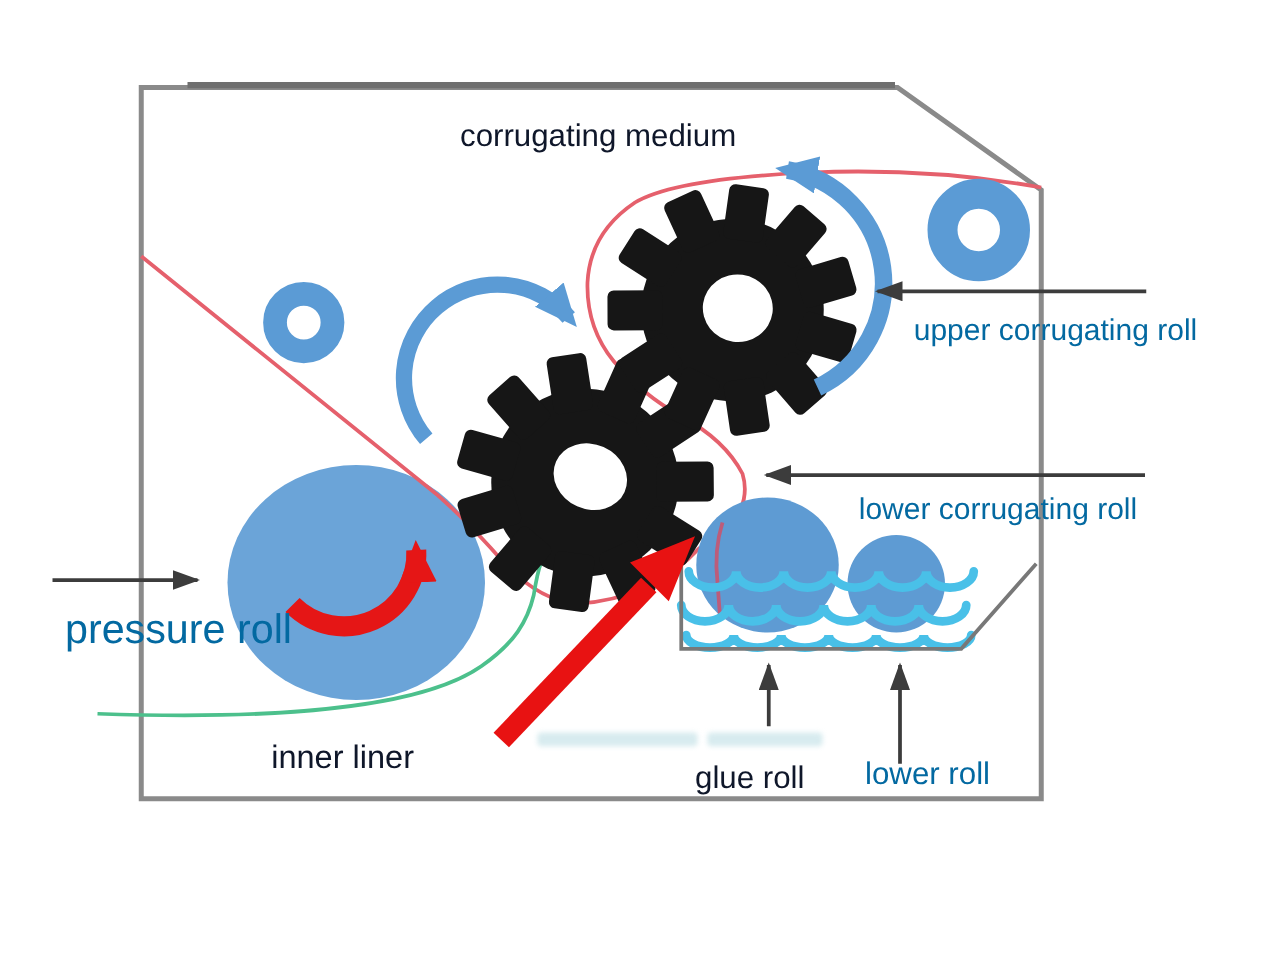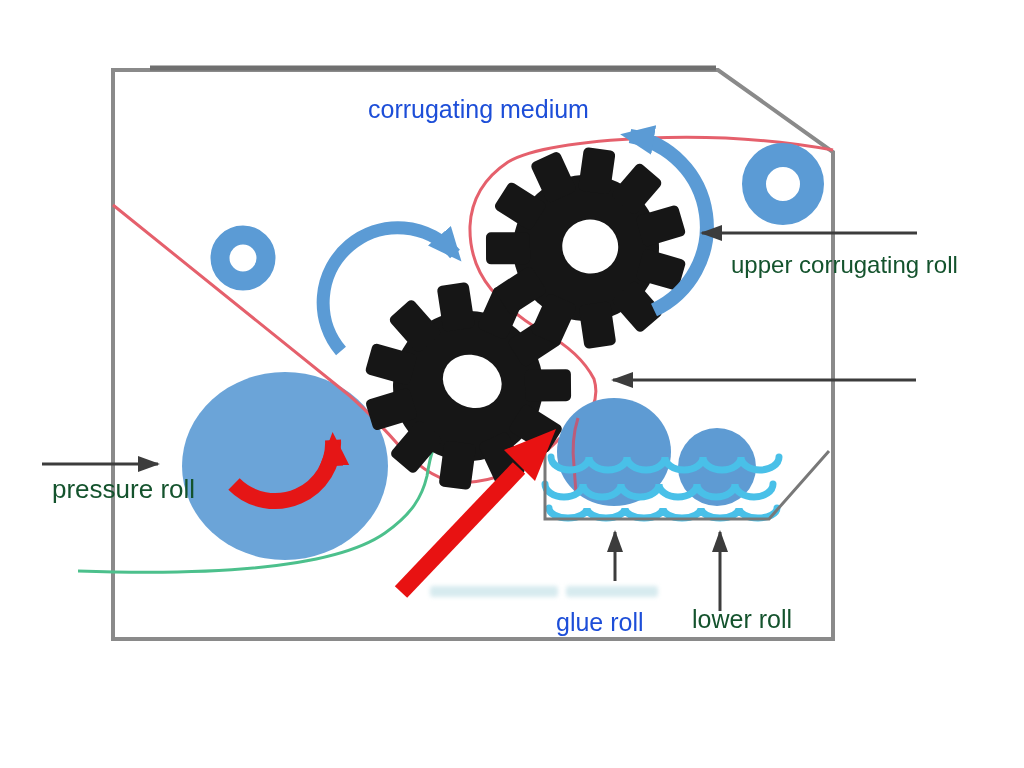--- a/index.html
+++ b/index.html
@@ -2,22 +2,22 @@
 <html><head>
 <meta charset="utf-8">
 <style>
   html,body{margin:0;padding:0;background:#ffffff;}
   .stage{
     position:relative;width:1024px;height:768px;background:#ffffff;overflow:hidden;
     font-family:"Liberation Sans", sans-serif;
   }
   .stage svg{position:absolute;left:0;top:0;}
   .lbl{position:absolute;white-space:nowrap;line-height:1.1;}
-  .lbl.black{color:#14532d;}
-  .lbl.red{color:#1d4ed8;}
+  .lbl.black{color:#0369a1;}
+  .lbl.red{color:#0f172a;}
   .ghost{position:absolute;background:rgba(150,202,214,0.38);filter:blur(2px);border-radius:3px;}
 </style>
 </head>
 <body>
 
 <div class="stage">
 
   <svg width="1024" height="768" viewBox="0 0 1024 768">
     <defs>
       <marker id="mK" markerUnits="userSpaceOnUse" markerWidth="26" markerHeight="18" refX="20" refY="8" orient="auto">
@@ -109,21 +109,23 @@
     <path d="M720,611 L720,532" stroke="#3c3c3c" stroke-width="3" fill="none" marker-end="url(#mK)"></path>
   </svg>
 
   <div class="ghost" style="left:430px;top:586px;width:128px;height:11px;"></div>
   <div class="ghost" style="left:566px;top:586px;width:92px;height:11px;"></div>
 
   <div class="lbl red" style="left:368px;top:96px;font-size:25px;">corrugating medium</div>
 
   <div class="lbl black" style="left:731px;top:252px;font-size:24px;">upper corrugating roll</div>
 
+  <div class="lbl black" style="left:687px;top:395px;font-size:24px;">lower corrugating roll</div>
 
-  <div class="lbl black" style="left:52px;top:475px;font-size:26px;">pressure roll</div>
+  <div class="lbl black" style="left:52px;top:485px;font-size:33px;">pressure roll</div>
 
+  <div class="lbl red" style="left:217px;top:591px;font-size:26px;">inner liner</div>
 
   <div class="lbl red" style="left:556px;top:609px;font-size:25px;text-align:right;">glue roll</div>
 
   <div class="lbl black" style="left:692px;top:606px;font-size:25px;">lower roll</div>
 
 </div>
 
 </body></html>

